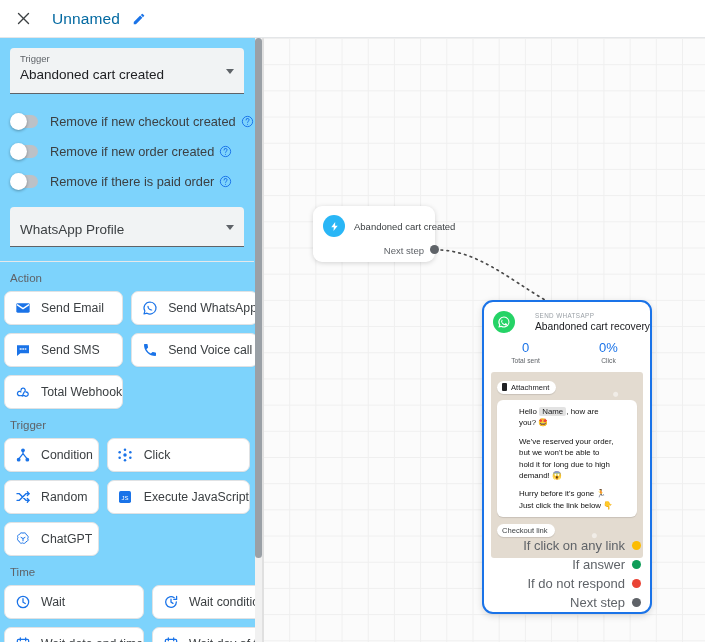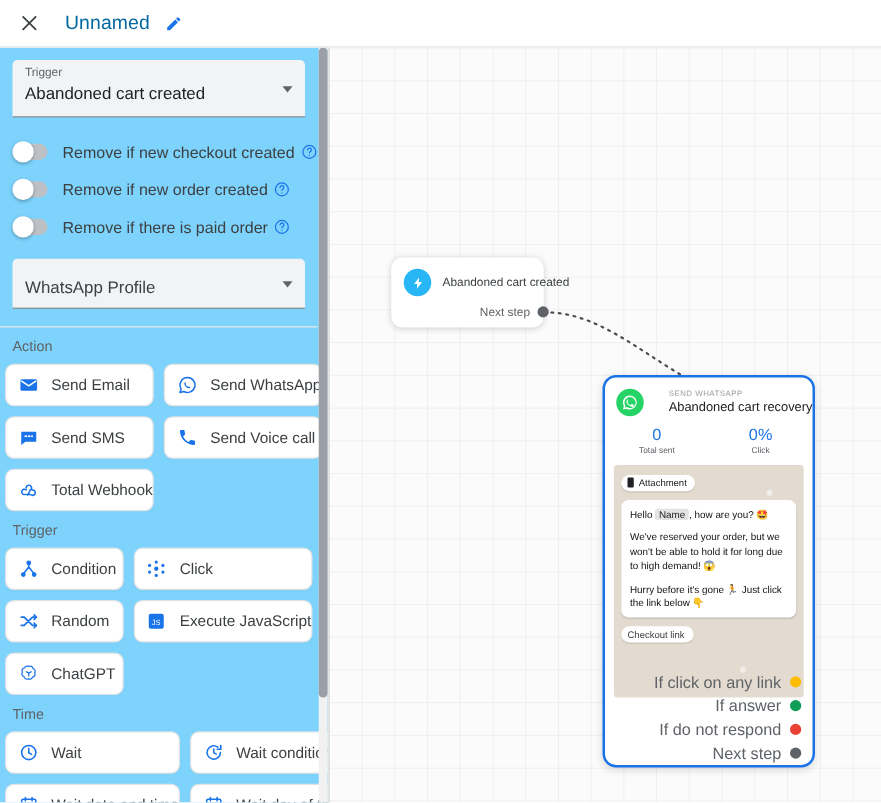--- a/index.html
+++ b/index.html
@@ -171,21 +171,21 @@
       linear-gradient(#e3dbd0, #e3dbd0);
     padding: 5px 6px;
   }
   .chip {
     display: inline-flex; align-items: center; background: #fff; border-radius: 9px;
     padding: 2px 7px 2px 5px; font-size: 7.6px; color: #202124;
     box-shadow: 0 1px 1px rgba(0,0,0,.12);
   }
   .chip .doc { width: 5px; height: 8px; background: #202124; border-radius: 1px; margin-right: 4px; }
   .bubble {
-    margin-top: 5px; background: #fff; border-radius: 6px; padding: 6px 7px;
+    margin-top: 5px; background: #fff; border-radius: 6px; padding: 6px 22px;
     box-shadow: 0 1px 1px rgba(0,0,0,.12);
   }
   .bub-p { font-size: 7.9px; color: #111; line-height: 11.4px; }
   .bub-p + .bub-p { margin-top: 7px; }
   .var-pill {
     background: #e3e3e3; border-radius: 2px; padding: 0 3px; color: #202124;
   }
   .chip-bottom { margin-top: 7px; display: inline-flex; }
   .chip-bottom .chip { color: #3c4043; }
 

